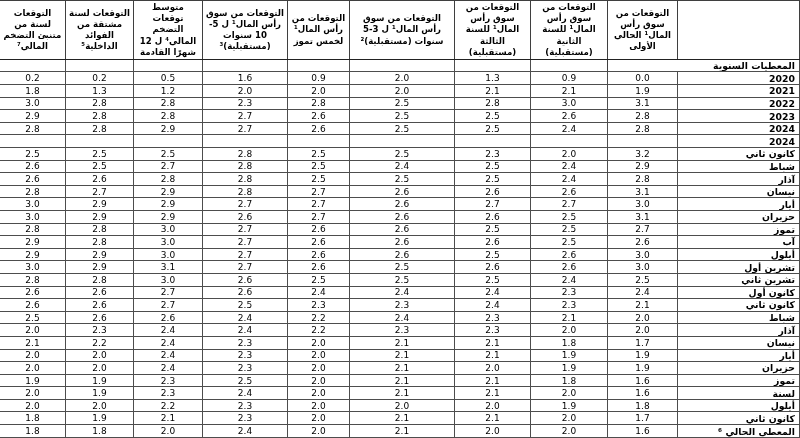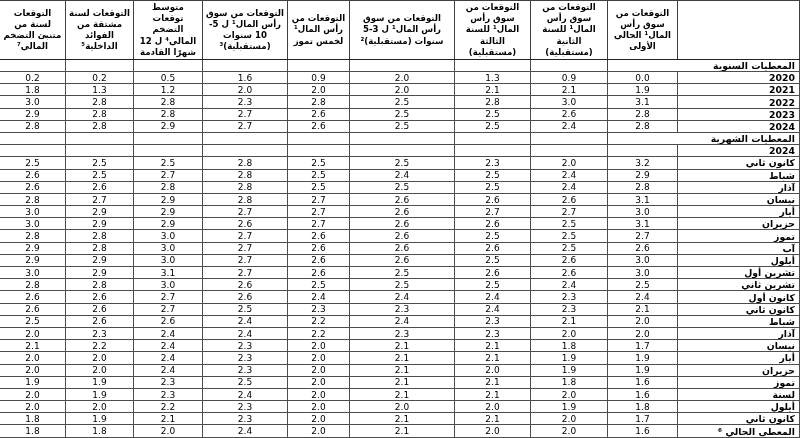--- a/index.html
+++ b/index.html
@@ -113,31 +113,20 @@
           <td class="num">2.4</td>
           <td class="num">2.5</td>
           <td class="num">2.5</td>
           <td class="num">2.6</td>
           <td class="num">2.7</td>
           <td class="num">2.9</td>
           <td class="num">2.8</td>
           <td class="num">2.8</td>
         </tr>
         <tr>
-          <td colspan="2" class="label section">المعطيات الشهرية</td>
-          <td class="num"></td>
-          <td class="num"></td>
-          <td class="num"></td>
-          <td class="num"></td>
-          <td class="num"></td>
-          <td class="num"></td>
-          <td class="num"></td>
-          <td class="num"></td>
-        </tr>
-        <tr>
           <td class="label">2024</td>
           <td class="num"></td>
           <td class="num"></td>
           <td class="num"></td>
           <td class="num"></td>
           <td class="num"></td>
           <td class="num"></td>
           <td class="num"></td>
           <td class="num"></td>
           <td class="num"></td>

